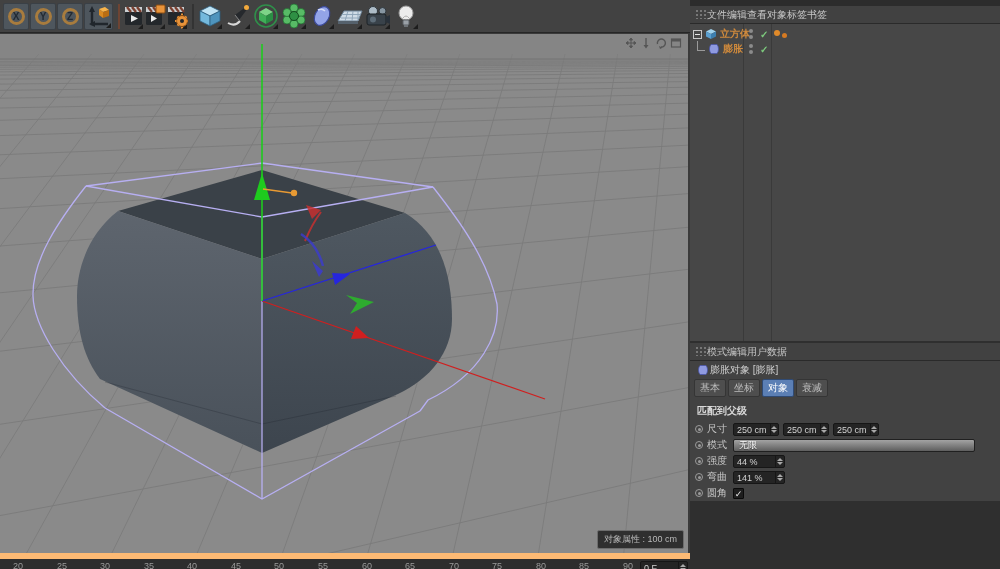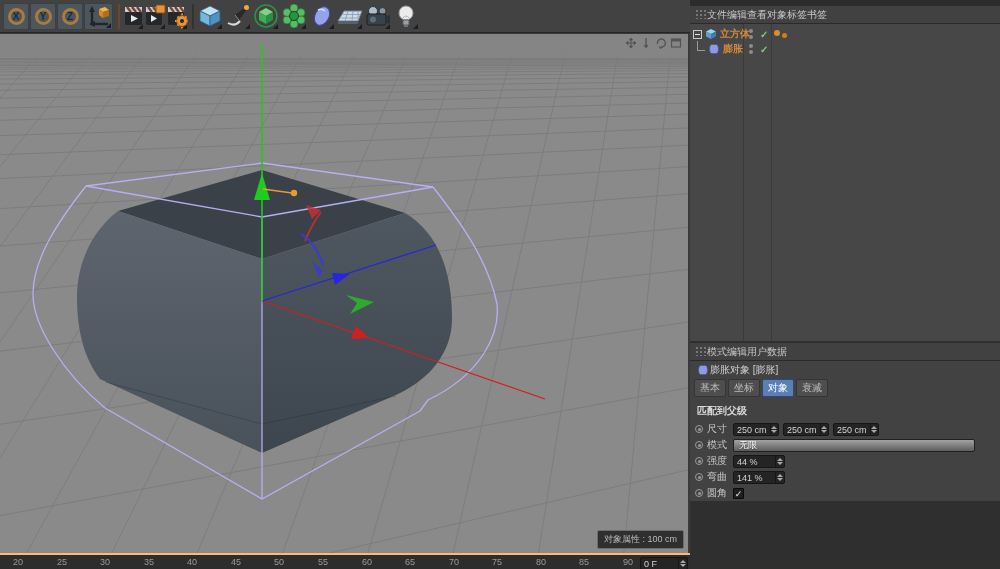--- a/index.html
+++ b/index.html
@@ -56,21 +56,21 @@
   .stepper{width:9px;height:100%;border-left:1px solid #161616;display:flex;flex-direction:column;align-items:center;justify-content:center;gap:1px;}
   .stepper i{display:block;width:0;height:0;border-left:3px solid transparent;border-right:3px solid transparent;}
   .stepper .up{border-bottom:3px solid #a8a8a8;}
   .stepper .dn{border-top:3px solid #a8a8a8;}
   .dropdown{width:242px;height:13px;border:1px solid #202020;border-radius:2px;background:linear-gradient(#a3a3a3,#5e5e5e);color:#fafafa;font-size:9px;display:flex;align-items:center;padding:0 5px;text-shadow:0 1px 1px rgba(0,0,0,.5);}
   .checkbox{width:11px;height:11px;background:#1e1e1e;border:1px solid #0a0a0a;color:#ececec;font-size:9px;line-height:10px;text-align:center;border-radius:1px;}
   #fitbtn{margin:6px 0 0 7px;width:70px;height:14px;border-radius:7px;border:1px solid #979797;background:#3d3d3d;color:#c6c6c6;font-size:9px;display:flex;align-items:center;justify-content:center;}
   #am-btnrow{border-top:1px solid #4e4e4e;margin-top:3px;padding-bottom:8px;}
 
   
-  #timeline{position:absolute;left:0;top:553px;width:690px;height:16px;background:#2d2d2d;border-top:2px solid #fdba74;display:flex;align-items:center;}
+  #timeline{position:absolute;left:0;top:553px;width:690px;height:16px;background:#2d2d2d;border-top:6px solid #fdba74;display:flex;align-items:center;}
   .tlnum{position:absolute;top:2px;width:30px;text-align:center;font-size:9px;color:#9a9a9a;}
   #framefield{position:absolute;left:640px;top:2px;width:48px;}
 </style>
 </head>
 <body>
 
 <div id="app">
 
   <div id="toolbar">
     <div class="tool axis-tile" style="left:3px">

